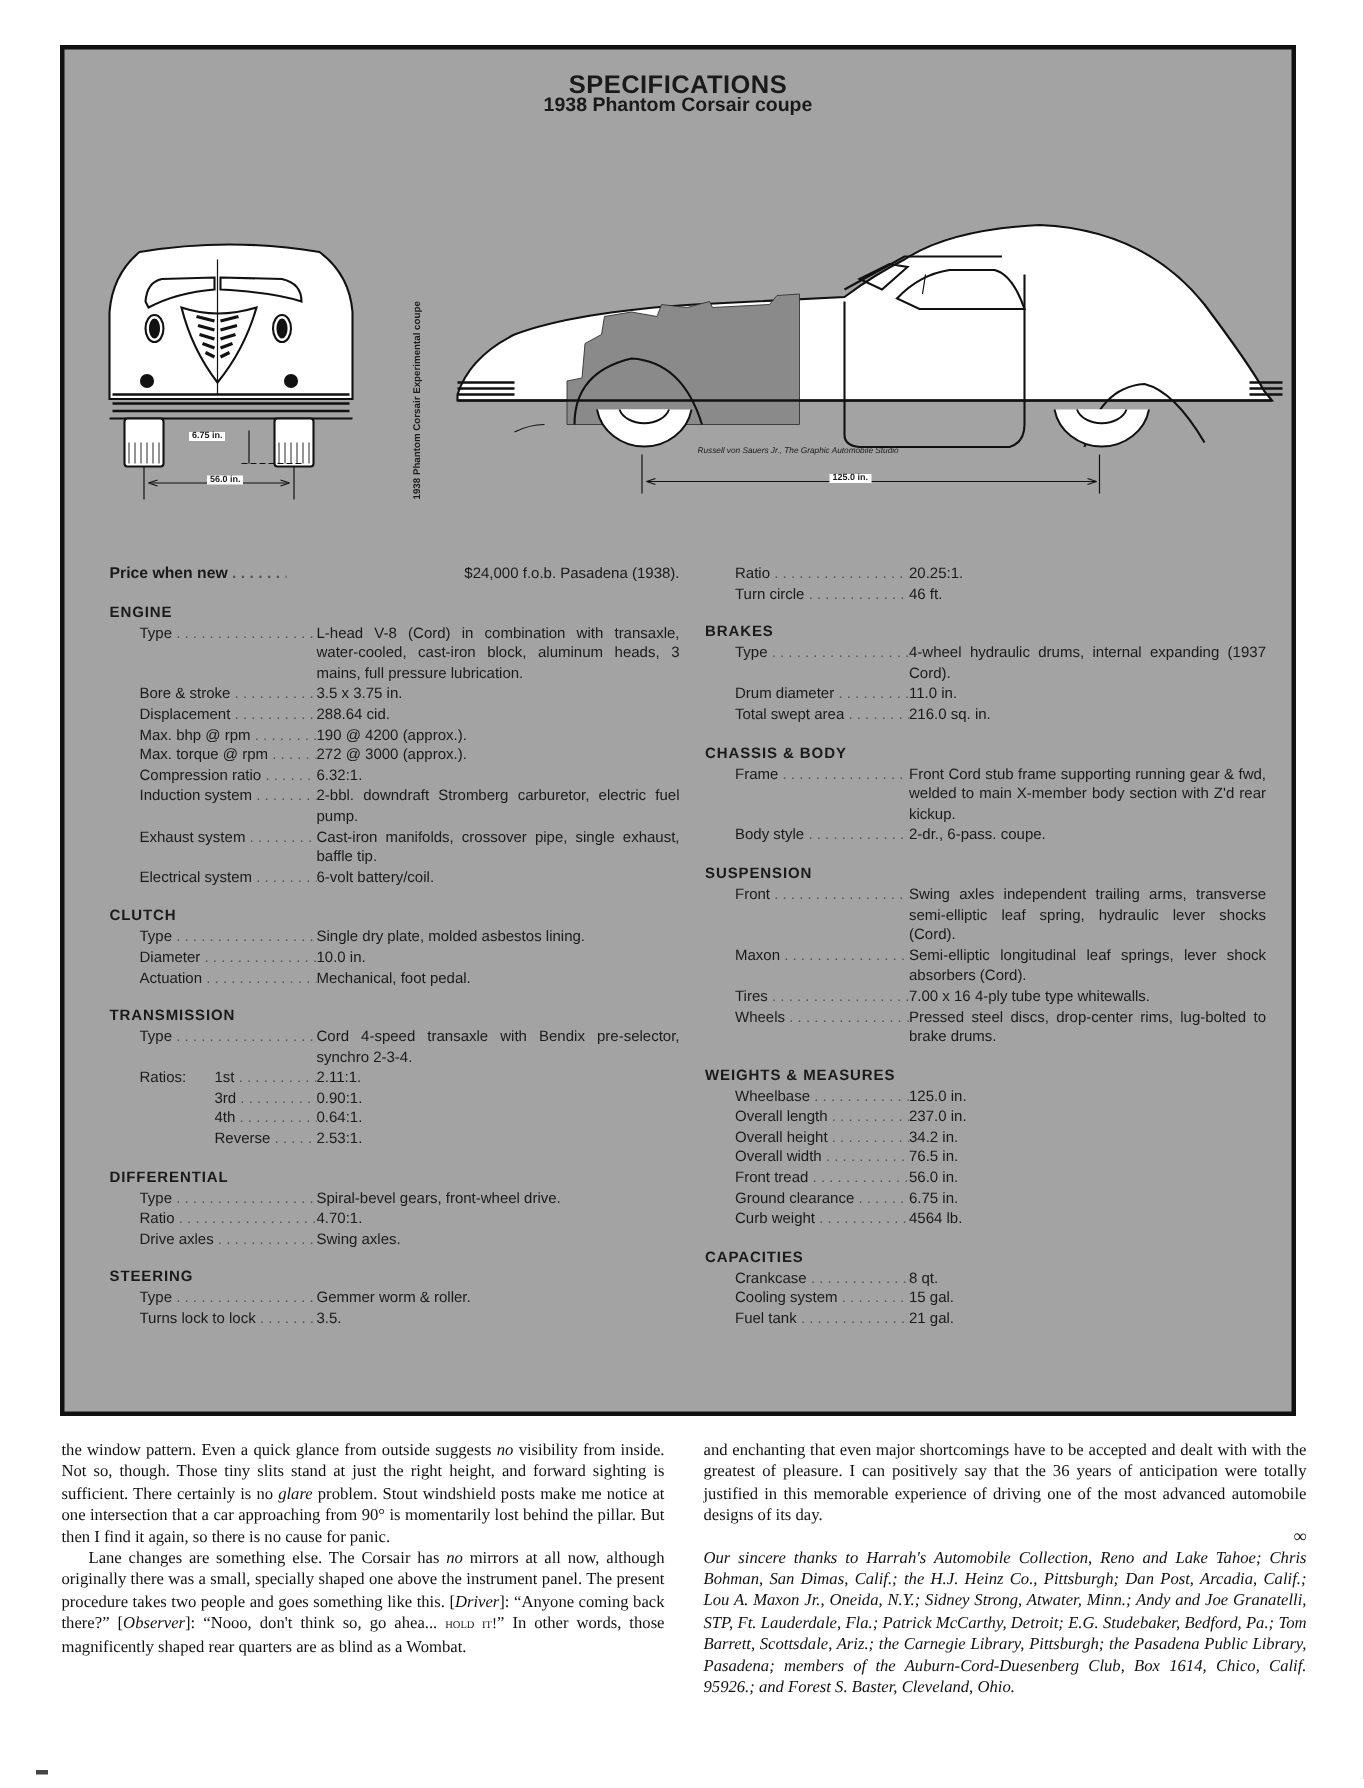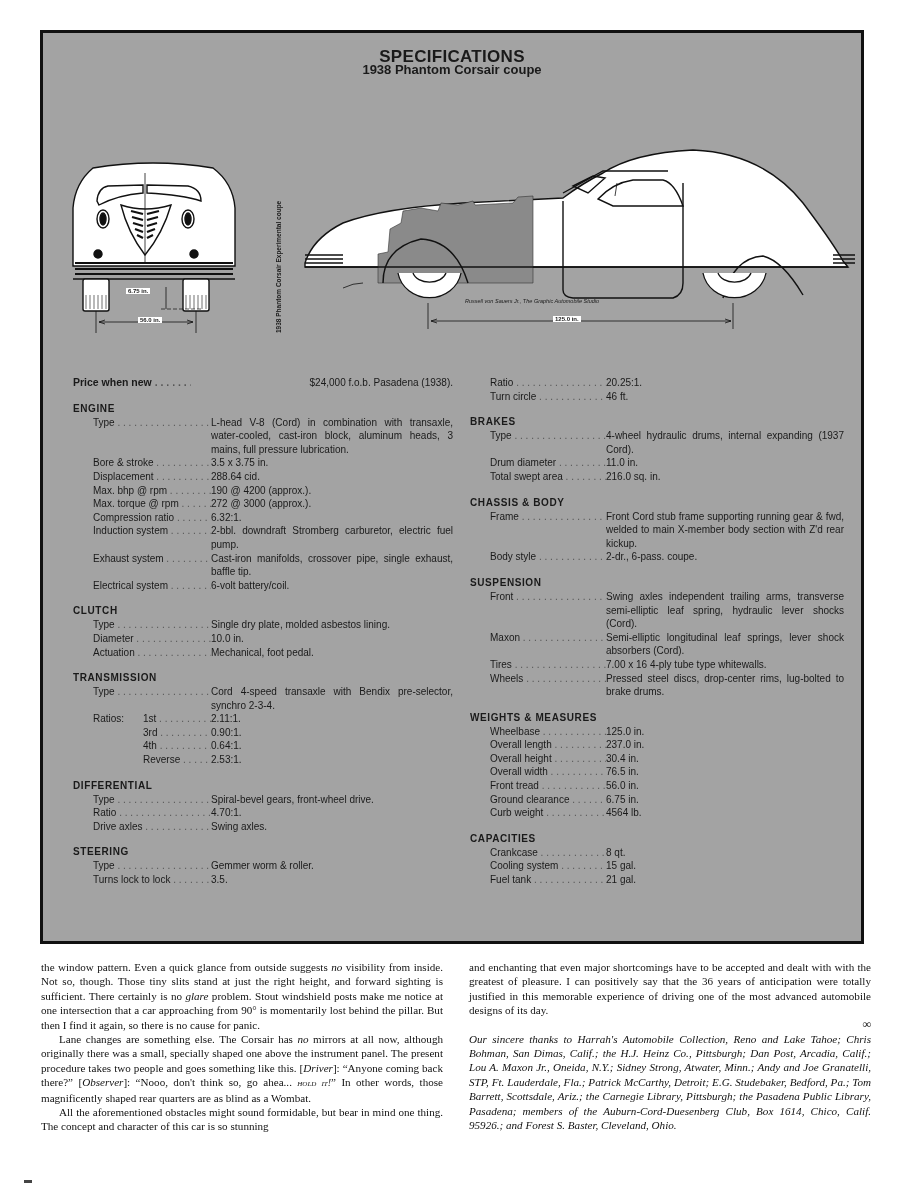--- a/index.html
+++ b/index.html
@@ -50,21 +50,21 @@
   .ratio-row .lbl { width: 50px; flex: 0 0 auto; }
   .ratio-row .k { width: 68px; }
   .text-col {
     position: absolute; font-family: "Liberation Serif", serif; font-size: 11.1px; line-height: 14.4px;
     text-align: justify; color: #111;
   }
   .text-col.left { left: 41px; top: 960px; width: 402px; }
   .text-col.right { left: 469px; top: 960px; width: 402px; }
   .text-col p { margin: 0; }
   .indent { text-indent: 18px; }
-  .smallcaps { font-variant: small-caps; font-size: 10px; font-style: italic; }
+  .smallcaps { font-variant: small-caps; font-size: 10px; }
   .thanks { font-style: italic; margin-top: 2px !important; }
   .endmark { text-align: right; font-weight: bold; font-size: 12px; line-height: 12px; }
   .pagemark { position: absolute; left: 24px; top: 1180px; width: 8px; height: 3px; background: #444; }
 </style>
 </head>
 <body>
 
 <div class="specbox">
   <div class="title">SPECIFICATIONS</div>
   <div class="subtitle">1938 Phantom Corsair coupe</div>
@@ -321,21 +321,21 @@
       <div class="row">
           <span class="k">Wheelbase</span>
           <span class="v">125.0 in.</span>
         </div>
       <div class="row">
           <span class="k">Overall length</span>
           <span class="v">237.0 in.</span>
         </div>
       <div class="row">
           <span class="k">Overall height</span>
-          <span class="v">30.4 in.</span>
+          <span class="v">34.2 in.</span>
         </div>
       <div class="row">
           <span class="k">Overall width</span>
           <span class="v">76.5 in.</span>
         </div>
       <div class="row">
           <span class="k">Front tread</span>
           <span class="v">56.0 in.</span>
         </div>
       <div class="row">
@@ -362,21 +362,20 @@
           <span class="k">Fuel tank</span>
           <span class="v">21 gal.</span>
         </div>
     </div>
   </div>
 </div>
 
 <div class="text-col left">
   <p><span>the window pattern. Even a quick glance from outside suggests </span><em>no</em><span> visibility from inside. Not so, though. Those tiny slits stand at just the right height, and forward sighting is sufficient. There certainly is no </span><em>glare</em><span> problem. Stout windshield posts make me notice at one intersection that a car approaching from 90° is momentarily lost behind the pillar. But then I find it again, so there is no cause for panic.</span></p>
   <p class="indent"><span>Lane changes are something else. The Corsair has </span><em>no</em><span> mirrors at all now, although originally there was a small, specially shaped one above the instrument panel. The present procedure takes two people and goes something like this. [</span><em>Driver</em><span>]: “Anyone coming back there?” [</span><em>Observer</em><span>]: “Nooo, don't think so, go ahea... </span><span class="smallcaps">hold it!</span><span>” In other words, those magnificently shaped rear quarters are as blind as a Wombat.</span></p>
-  <p class="indent">All the aforementioned obstacles might sound formidable, but bear in mind one thing. The concept and character of this car is so stunning</p>
 </div>
 
 <div class="text-col right">
   <p>and enchanting that even major shortcomings have to be accepted and dealt with with the greatest of pleasure. I can positively say that the 36 years of anticipation were totally justified in this memorable experience of driving one of the most advanced automobile designs of its day.</p>
   <div class="endmark">∞</div>
   <p class="thanks">Our sincere thanks to Harrah's Automobile Collection, Reno and Lake Tahoe; Chris Bohman, San Dimas, Calif.; the H.J. Heinz Co., Pittsburgh; Dan Post, Arcadia, Calif.; Lou A. Maxon Jr., Oneida, N.Y.; Sidney Strong, Atwater, Minn.; Andy and Joe Granatelli, STP, Ft. Lauderdale, Fla.; Patrick McCarthy, Detroit; E.G. Studebaker, Bedford, Pa.; Tom Barrett, Scottsdale, Ariz.; the Carnegie Library, Pittsburgh; the Pasadena Public Library, Pasadena; members of the Auburn-Cord-Duesenberg Club, Box 1614, Chico, Calif. 95926.; and Forest S. Baster, Cleveland, Ohio.</p>
 </div>
 
 <div class="pagemark"></div>
 

